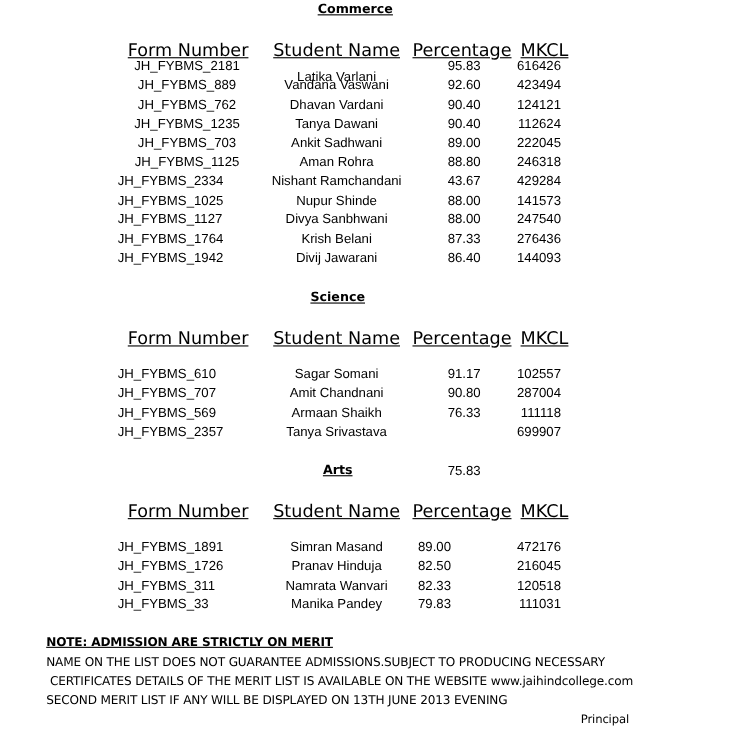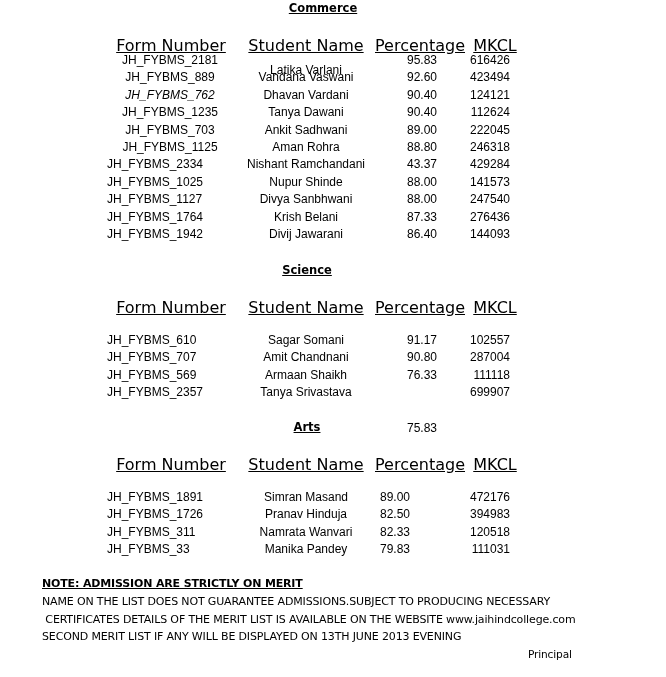--- a/index.html
+++ b/index.html
@@ -35,39 +35,39 @@
     <div class="abs hdr" style="left: 420px; top: 36px;">Percentage</div>
     <div class="abs hdr" style="left: 495px; top: 36px;">MKCL</div>
     <div class="abs cell c" style="left: 170px; top: 53px;">JH_FYBMS_2181</div>
     <div class="abs cell c" style="left: 306px; top: 63px;">Latika  Varlani</div>
     <div class="abs cell r" style="left: 437px; top: 53px;">95.83</div>
     <div class="abs cell r" style="left: 510px; top: 53px;">616426</div>
     <div class="abs cell c" style="left: 170px; top: 70px;">JH_FYBMS_889</div>
     <div class="abs cell c" style="left: 306px; top: 70px;">Vandana  Vaswani</div>
     <div class="abs cell r" style="left: 437px; top: 70px;">92.60</div>
     <div class="abs cell r" style="left: 510px; top: 70px;">423494</div>
-    <div class="abs cell c" style="left: 170px; top: 88px; font-style: italic;">JH_FYBMS_762</div>
+    <div class="abs cell c" style="left: 170px; top: 88px;">JH_FYBMS_762</div>
     <div class="abs cell c" style="left: 306px; top: 88px;">Dhavan  Vardani</div>
     <div class="abs cell r" style="left: 437px; top: 88px;">90.40</div>
     <div class="abs cell r" style="left: 510px; top: 88px;">124121</div>
     <div class="abs cell c" style="left: 170px; top: 105px;">JH_FYBMS_1235</div>
     <div class="abs cell c" style="left: 306px; top: 105px;">Tanya  Dawani</div>
     <div class="abs cell r" style="left: 437px; top: 105px;">90.40</div>
     <div class="abs cell r" style="left: 510px; top: 105px;">112624</div>
     <div class="abs cell c" style="left: 170px; top: 123px;">JH_FYBMS_703</div>
     <div class="abs cell c" style="left: 306px; top: 123px;">Ankit  Sadhwani</div>
     <div class="abs cell r" style="left: 437px; top: 123px;">89.00</div>
     <div class="abs cell r" style="left: 510px; top: 123px;">222045</div>
     <div class="abs cell c" style="left: 170px; top: 140px;">JH_FYBMS_1125</div>
     <div class="abs cell c" style="left: 306px; top: 140px;">Aman  Rohra</div>
     <div class="abs cell r" style="left: 437px; top: 140px;">88.80</div>
     <div class="abs cell r" style="left: 510px; top: 140px;">246318</div>
     <div class="abs cell" style="left: 107px; top: 157px;">JH_FYBMS_2334</div>
     <div class="abs cell c" style="left: 306px; top: 157px;">Nishant  Ramchandani</div>
-    <div class="abs cell r" style="left: 437px; top: 157px;">43.37</div>
+    <div class="abs cell r" style="left: 437px; top: 157px;">43.67</div>
     <div class="abs cell r" style="left: 510px; top: 157px;">429284</div>
     <div class="abs cell" style="left: 107px; top: 175px;">JH_FYBMS_1025</div>
     <div class="abs cell c" style="left: 306px; top: 175px;">Nupur  Shinde</div>
     <div class="abs cell r" style="left: 437px; top: 175px;">88.00</div>
     <div class="abs cell r" style="left: 510px; top: 175px;">141573</div>
     <div class="abs cell" style="left: 107px; top: 192px;">JH_FYBMS_1127</div>
     <div class="abs cell c" style="left: 306px; top: 192px;">Divya  Sanbhwani</div>
     <div class="abs cell r" style="left: 437px; top: 192px;">88.00</div>
     <div class="abs cell r" style="left: 510px; top: 192px;">247540</div>
     <div class="abs cell" style="left: 107px; top: 210px;">JH_FYBMS_1764</div>
@@ -104,21 +104,21 @@
     <div class="abs hdr" style="left: 306px; top: 455px;">Student Name</div>
     <div class="abs hdr" style="left: 420px; top: 455px;">Percentage</div>
     <div class="abs hdr" style="left: 495px; top: 455px;">MKCL</div>
     <div class="abs cell" style="left: 107px; top: 490px;">JH_FYBMS_1891</div>
     <div class="abs cell c" style="left: 306px; top: 490px;">Simran  Masand</div>
     <div class="abs cell" style="left: 380px; top: 490px;">89.00</div>
     <div class="abs cell r" style="left: 510px; top: 490px;">472176</div>
     <div class="abs cell" style="left: 107px; top: 507px;">JH_FYBMS_1726</div>
     <div class="abs cell c" style="left: 306px; top: 507px;">Pranav  Hinduja</div>
     <div class="abs cell" style="left: 380px; top: 507px;">82.50</div>
-    <div class="abs cell r" style="left: 510px; top: 507px;">394983</div>
+    <div class="abs cell r" style="left: 510px; top: 507px;">216045</div>
     <div class="abs cell" style="left: 107px; top: 525px;">JH_FYBMS_311</div>
     <div class="abs cell c" style="left: 306px; top: 525px;">Namrata  Wanvari</div>
     <div class="abs cell" style="left: 380px; top: 525px;">82.33</div>
     <div class="abs cell r" style="left: 510px; top: 525px;">120518</div>
     <div class="abs cell" style="left: 107px; top: 542px;">JH_FYBMS_33</div>
     <div class="abs cell c" style="left: 306px; top: 542px;">Manika  Pandey</div>
     <div class="abs cell" style="left: 380px; top: 542px;">79.83</div>
     <div class="abs cell r" style="left: 510px; top: 542px;">111031</div>
     <div class="abs note note-title" style="left: 42px; top: 577px;">NOTE: ADMISSION ARE STRICTLY ON MERIT</div>
     <div class="abs note" style="left: 42px; top: 595px; white-space: pre;">NAME ON THE LIST DOES NOT GUARANTEE ADMISSIONS.SUBJECT TO PRODUCING NECESSARY</div>

